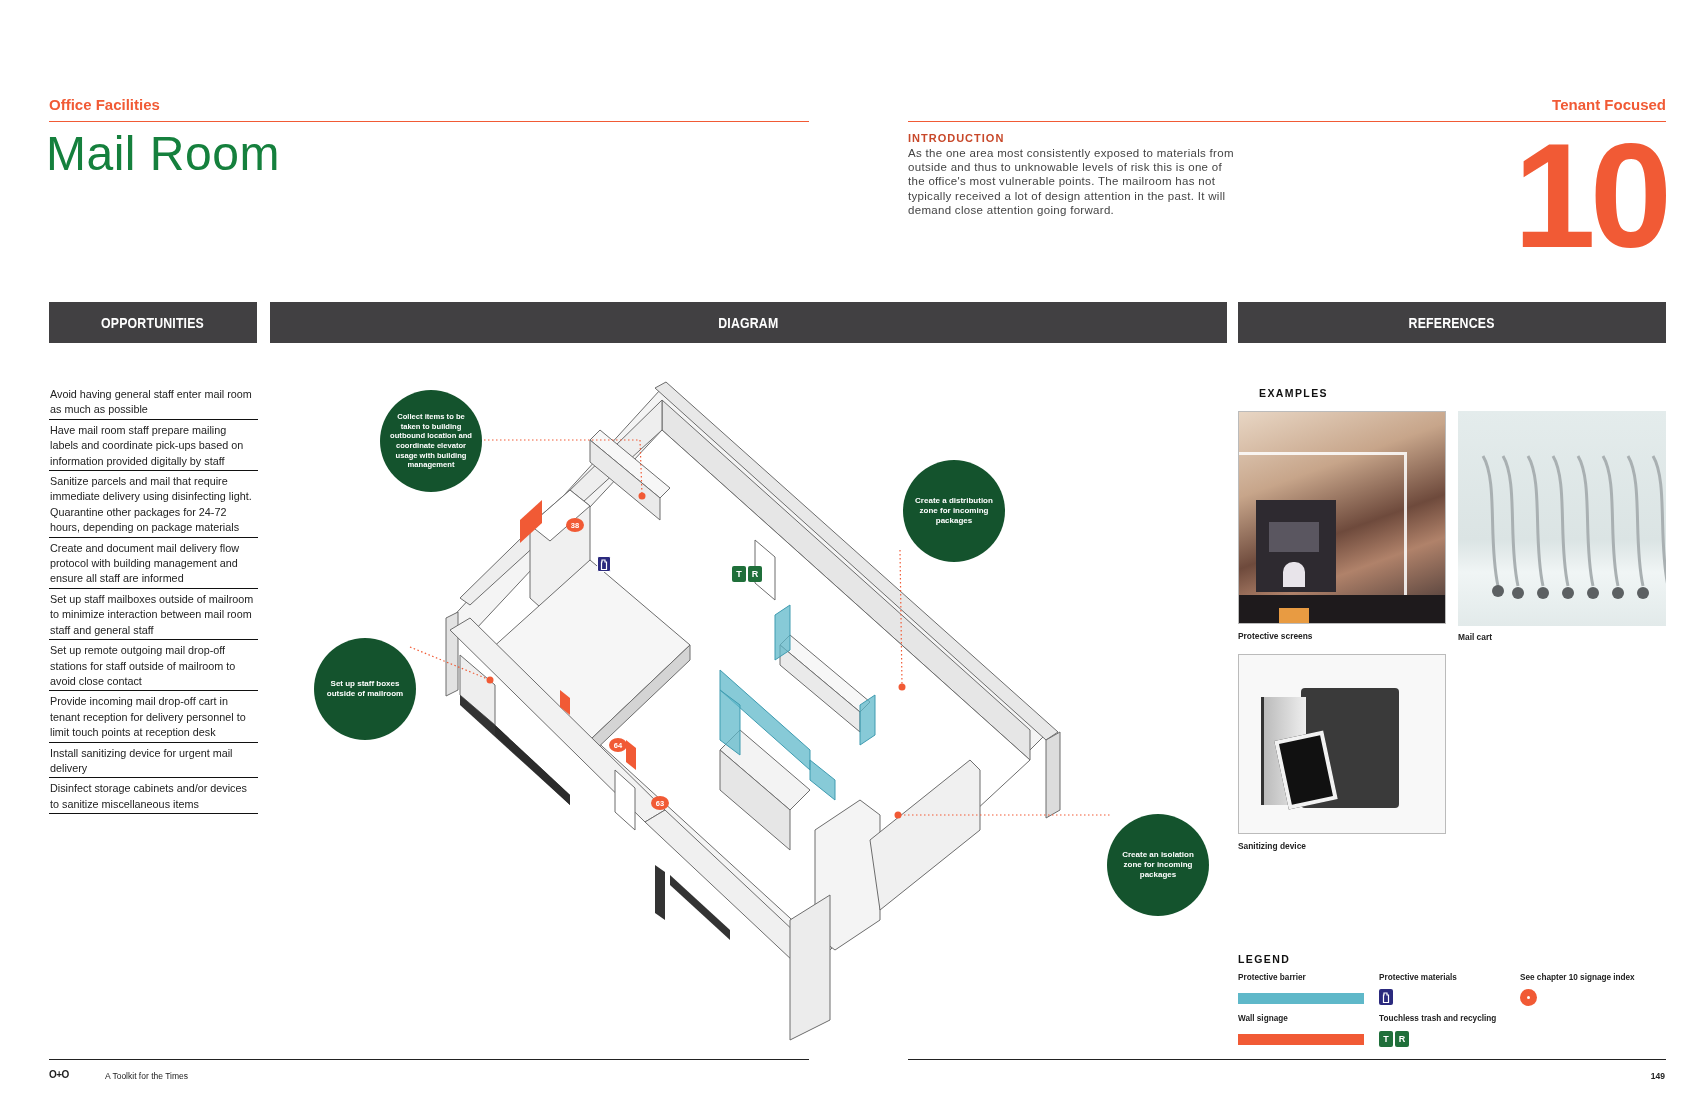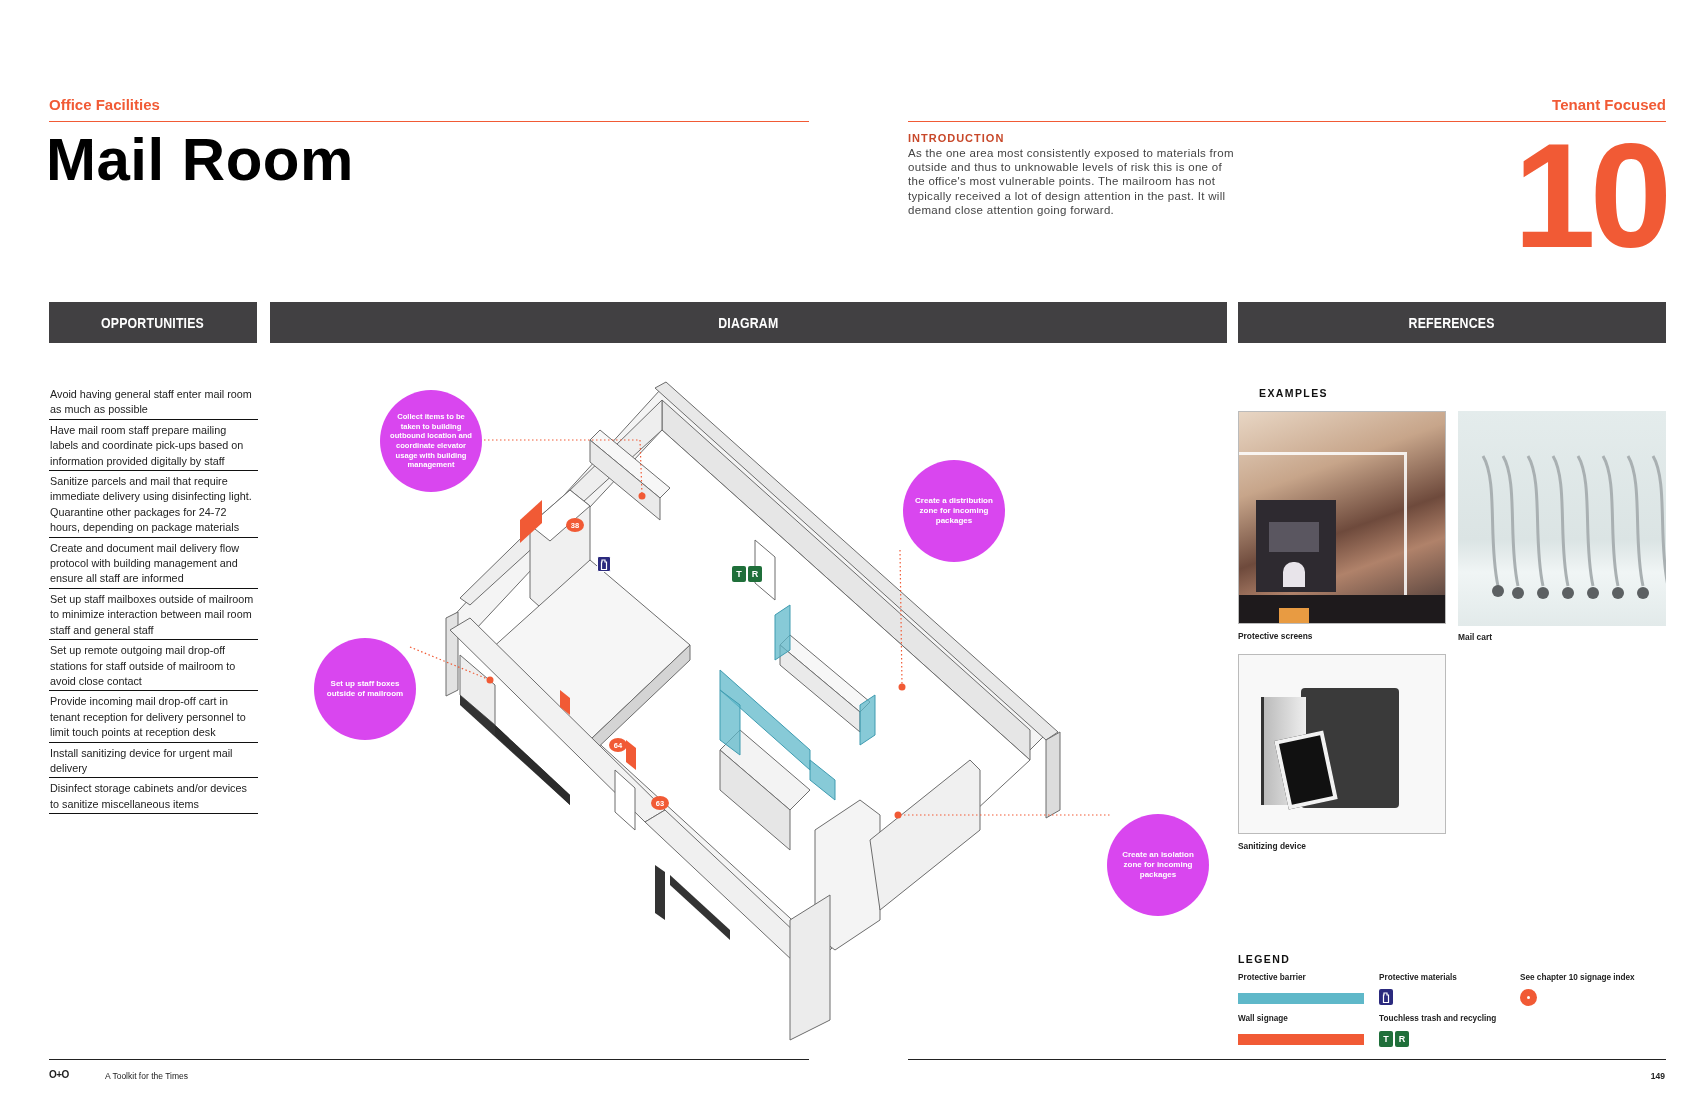--- a/index.html
+++ b/index.html
@@ -2,34 +2,34 @@
 <html><head>
 <meta charset="utf-8">
 <style>
   * { box-sizing: border-box; margin: 0; padding: 0; }
   html, body { width: 1700px; height: 1100px; background: #ffffff; overflow: hidden; }
   body { position: relative; font-family: "Liberation Sans", sans-serif; color: #1e1e1e; }
   .abs { position: absolute; }
 
   .section-kicker { font-size: 15px; font-weight: bold; color: #f15a35; }
   .rule-orange { height: 1px; background: #f15a35; }
-  .page-title { font-size: 60px; font-weight: bold; color: #000000; letter-spacing: 0.5px; line-height: 1; }
+  .page-title { font-size: 48px; font-weight: normal; color: #15803d; letter-spacing: 0.5px; line-height: 1; }
   .chapter-num { font-size: 148px; font-weight: bold; color: #f15a35; line-height: 1; letter-spacing: -6px; text-align: center; }
 
   .intro-head { font-size: 11px; font-weight: bold; color: #c8482a; letter-spacing: 1px; }
   .intro-body { font-size: 11.5px; line-height: 14.2px; color: #444; letter-spacing: 0.3px; }
 
   .bar { background: #414042; height: 41px; display: flex; align-items: center; justify-content: center;
          color: #fff; font-weight: bold; font-size: 14.5px; letter-spacing: 0.2px; transform-origin: center; }
   .bar span { display: inline-block; transform: scaleX(0.85); }
 
   .opp-list { list-style: none; }
   .opp-item { font-size: 10.8px; line-height: 15.4px; color: #222; padding: 3px 1px 1px 1px; border-bottom: 1.4px solid #111; }
 
-  .bubble { position: absolute; border-radius: 50%; background: #d946ef; color: #fff; font-size: 8px; font-weight: bold;
+  .bubble { position: absolute; border-radius: 50%; background: #14532d; color: #fff; font-size: 8px; font-weight: bold;
             display: flex; align-items: center; justify-content: center; text-align: center; line-height: 10.2px; padding: 10px; }
   .sign-badge { position: absolute; width: 18px; height: 14px; border-radius: 50%; background: #f15a35; color: #fff;
                 font-size: 7.5px; display: flex; align-items: center; justify-content: center; font-weight: bold; }
 
   .sub-head { font-size: 10.5px; font-weight: bold; letter-spacing: 1.4px; color: #111; }
   .photo { position: absolute; overflow: hidden; border: 1px solid #bbb; }
   .caption { font-size: 8.4px; font-weight: bold; color: #222; }
 
   .legend-label { font-size: 8.2px; font-weight: bold; color: #222; }
   .swatch { position: absolute; height: 11px; }

